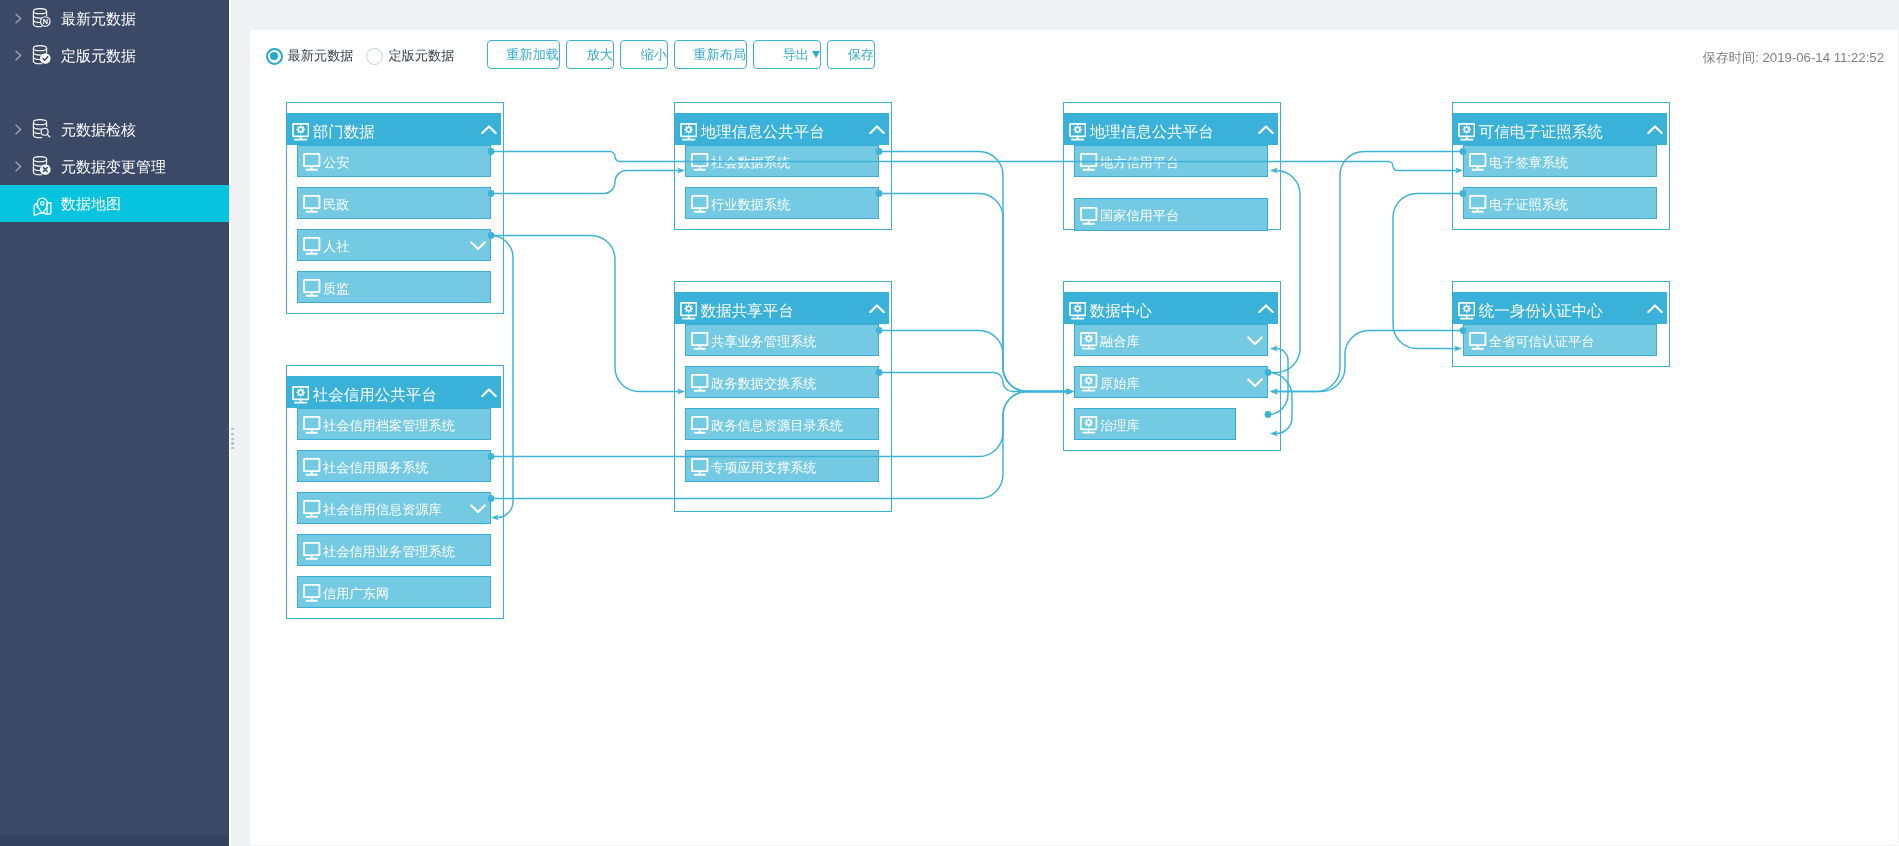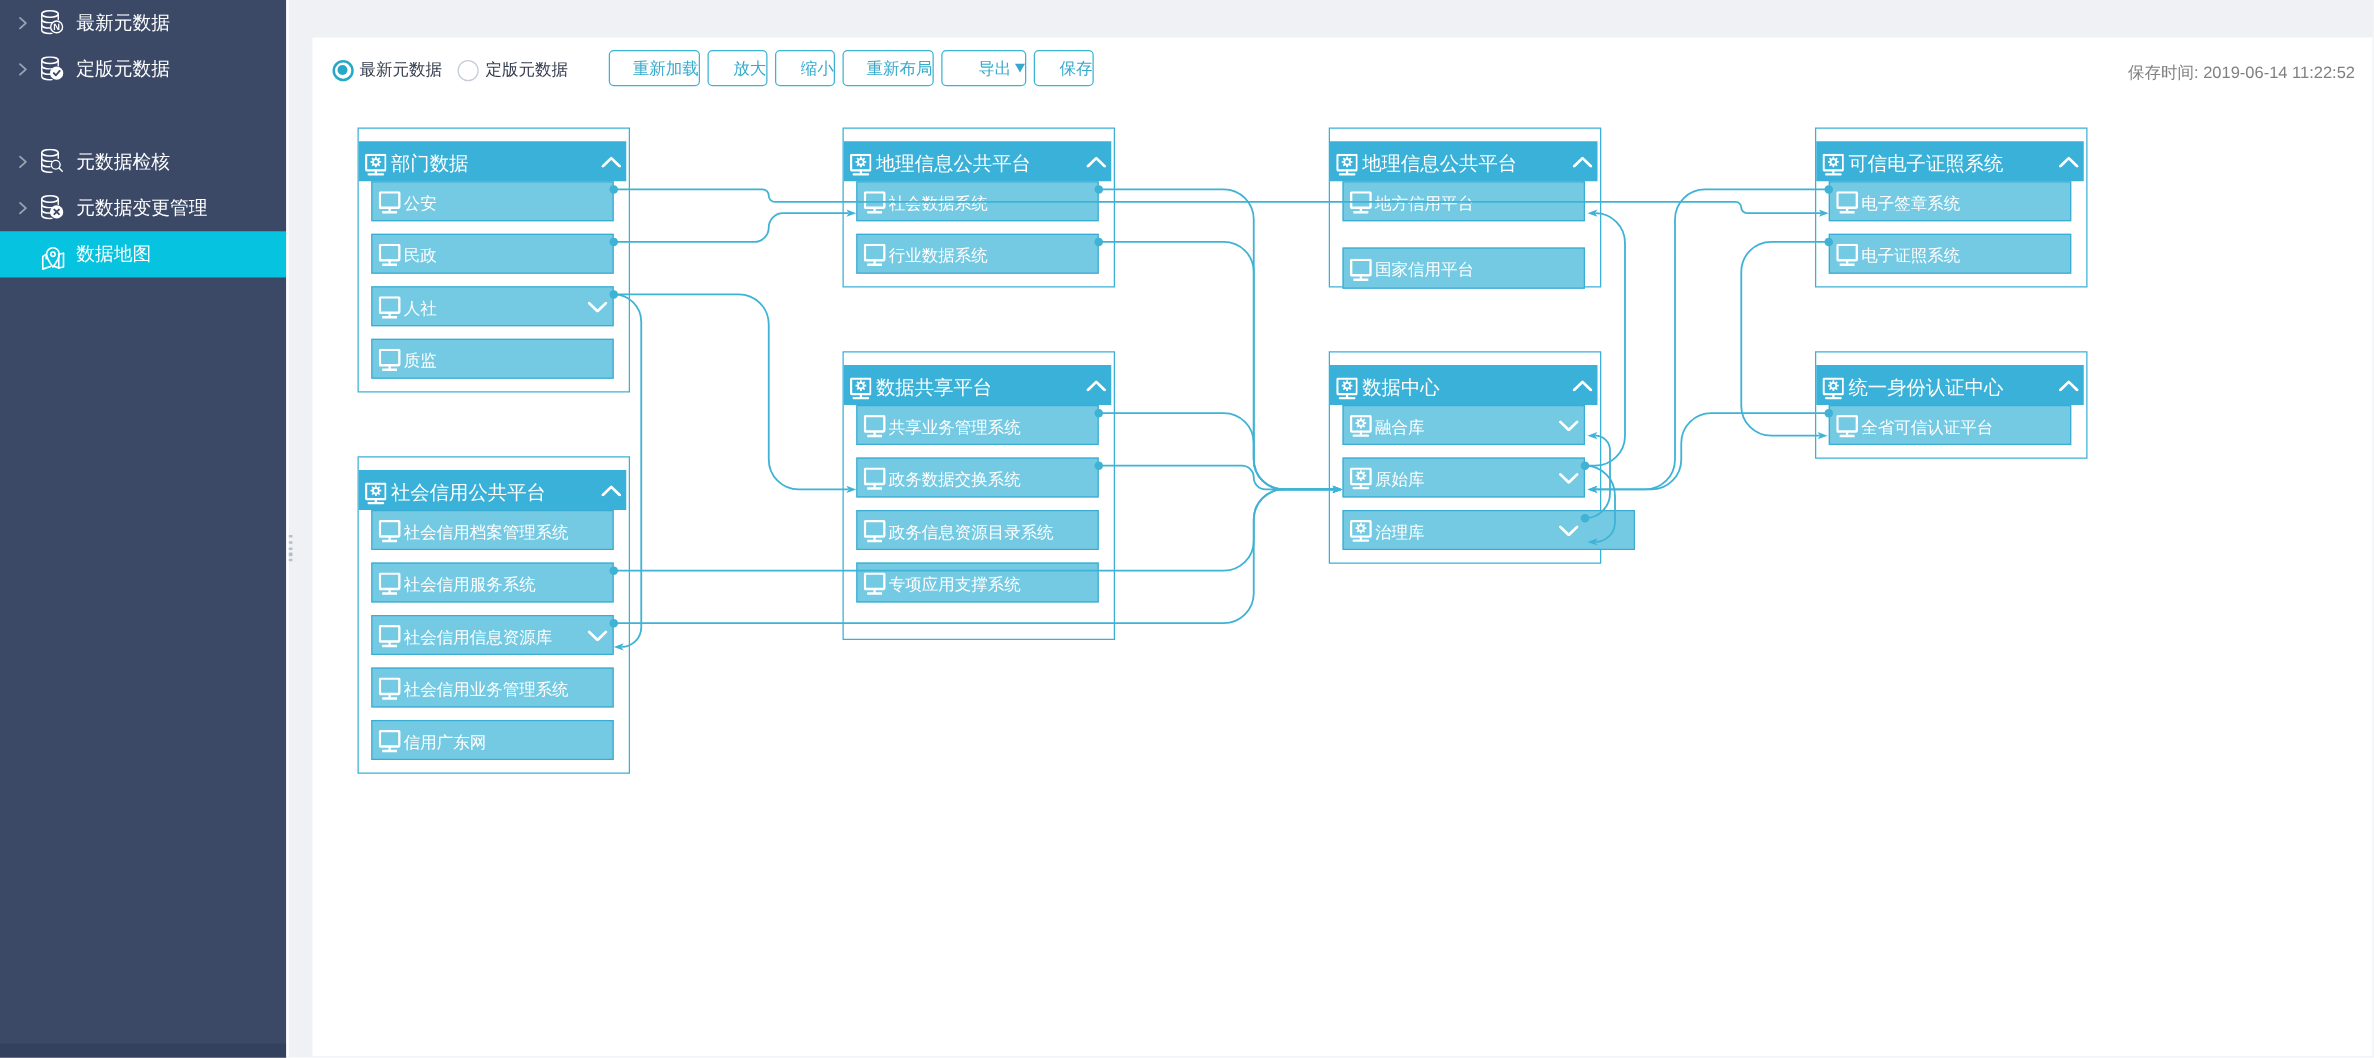--- a/index.html
+++ b/index.html
@@ -403,21 +403,21 @@
 <span class="ricon"><svg viewBox="0 0 17.4 18.1" width="17.4" height="18.1" fill="none" stroke="#ffffff" stroke-width="1.75" stroke-linejoin="round">
                   <rect x="0.9" y="0.9" width="15.6" height="12.4" rx="0.5"></rect>
                   <path d="M8.7 13.3 L8.7 16.1 M2.9 16.55 L14.5 16.55" stroke-linecap="round"></path>
                   <path fill="#ffffff" stroke="none" fill-rule="evenodd" d="M 8.02 2.25 L 9.38 2.25 L 9.41 3.58 L 10.29 3.95 L 11.26 3.03 L 12.22 3.99 L 11.30 4.96 L 11.67 5.84 L 13.00 5.87 L 13.00 7.23 L 11.67 7.26 L 11.30 8.14 L 12.22 9.11 L 11.26 10.07 L 10.29 9.15 L 9.41 9.52 L 9.38 10.85 L 8.02 10.85 L 7.99 9.52 L 7.11 9.15 L 6.14 10.07 L 5.18 9.11 L 6.10 8.14 L 5.73 7.26 L 4.40 7.23 L 4.40 5.87 L 5.73 5.84 L 6.10 4.96 L 5.18 3.99 L 6.14 3.03 L 7.11 3.95 L 7.99 3.58 Z M 10.25 6.55 A 1.55 1.55 0 1 1 7.15 6.55 A 1.55 1.55 0 1 1 10.25 6.55 Z"></path>
                 </svg></span>
 <span class="rtxt">原始库</span>
 <span class="rchev"><svg viewBox="0 0 16 9.5" width="16" height="9.5" fill="none" stroke="#ffffff" stroke-width="2.2" stroke-linecap="round" stroke-linejoin="round">
                   <path d="M1.3 1.5 L8.0 8.0 L14.7 1.5"></path>
                 </svg></span>
 </div>
-<div class="row" style="left:10.0px;top:125.7px;width:234px;height:32.6px">
+<div class="row" style="left:10.0px;top:125.7px;width:162px;height:32.6px">
 <span class="ricon"><svg viewBox="0 0 17.4 18.1" width="17.4" height="18.1" fill="none" stroke="#ffffff" stroke-width="1.75" stroke-linejoin="round">
                   <rect x="0.9" y="0.9" width="15.6" height="12.4" rx="0.5"></rect>
                   <path d="M8.7 13.3 L8.7 16.1 M2.9 16.55 L14.5 16.55" stroke-linecap="round"></path>
                   <path fill="#ffffff" stroke="none" fill-rule="evenodd" d="M 8.02 2.25 L 9.38 2.25 L 9.41 3.58 L 10.29 3.95 L 11.26 3.03 L 12.22 3.99 L 11.30 4.96 L 11.67 5.84 L 13.00 5.87 L 13.00 7.23 L 11.67 7.26 L 11.30 8.14 L 12.22 9.11 L 11.26 10.07 L 10.29 9.15 L 9.41 9.52 L 9.38 10.85 L 8.02 10.85 L 7.99 9.52 L 7.11 9.15 L 6.14 10.07 L 5.18 9.11 L 6.10 8.14 L 5.73 7.26 L 4.40 7.23 L 4.40 5.87 L 5.73 5.84 L 6.10 4.96 L 5.18 3.99 L 6.14 3.03 L 7.11 3.95 L 7.99 3.58 Z M 10.25 6.55 A 1.55 1.55 0 1 1 7.15 6.55 A 1.55 1.55 0 1 1 10.25 6.55 Z"></path>
                 </svg></span>
 <span class="rtxt">治理库</span>
 <span class="rchev"><svg viewBox="0 0 16 9.5" width="16" height="9.5" fill="none" stroke="#ffffff" stroke-width="2.2" stroke-linecap="round" stroke-linejoin="round">
                   <path d="M1.3 1.5 L8.0 8.0 L14.7 1.5"></path>
                 </svg></span>
 </div>

